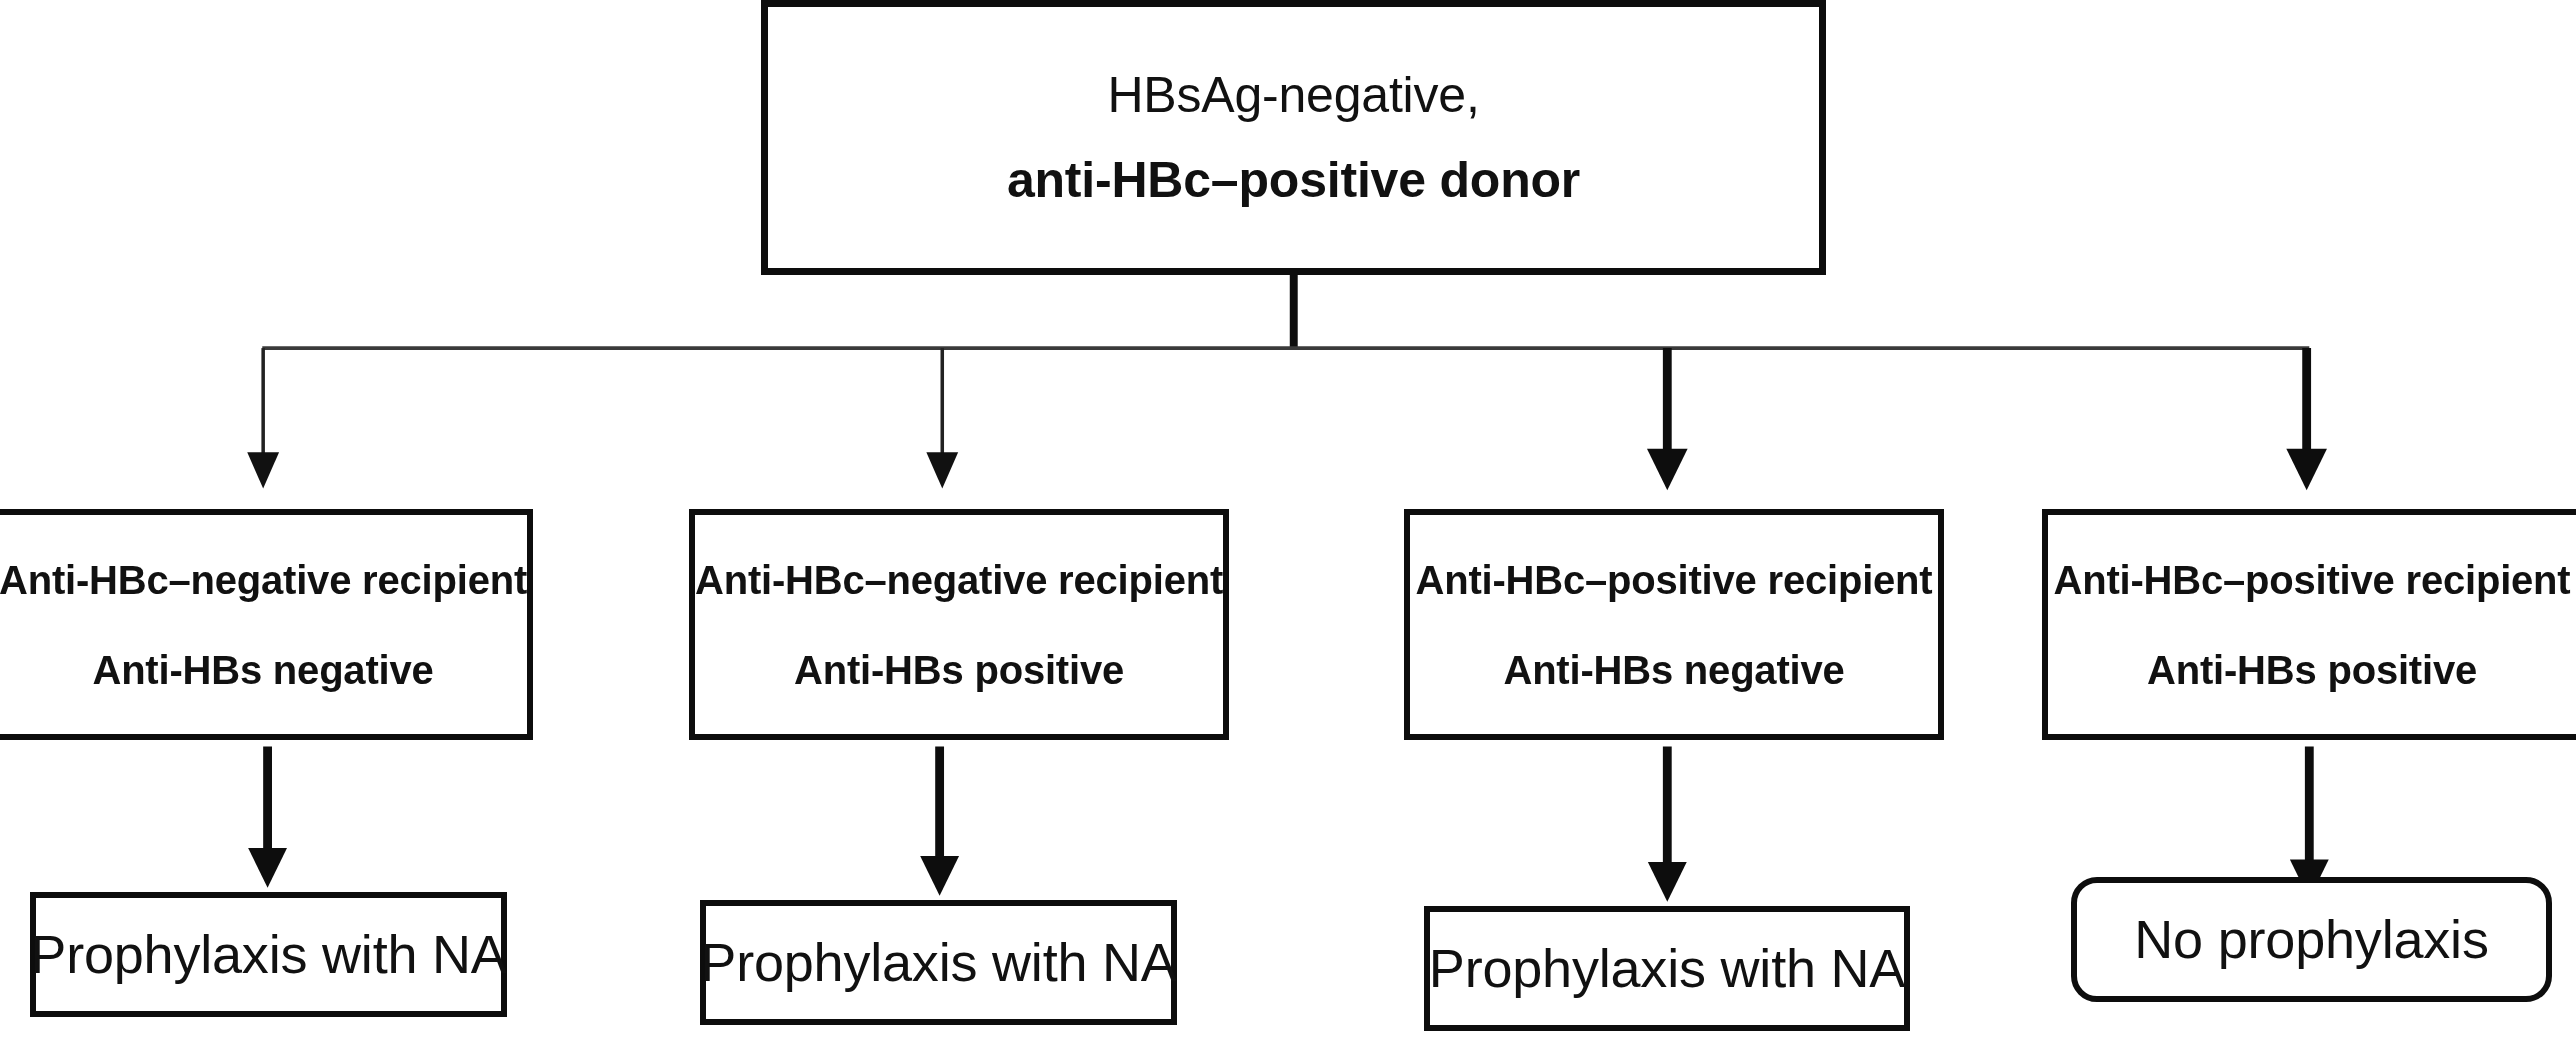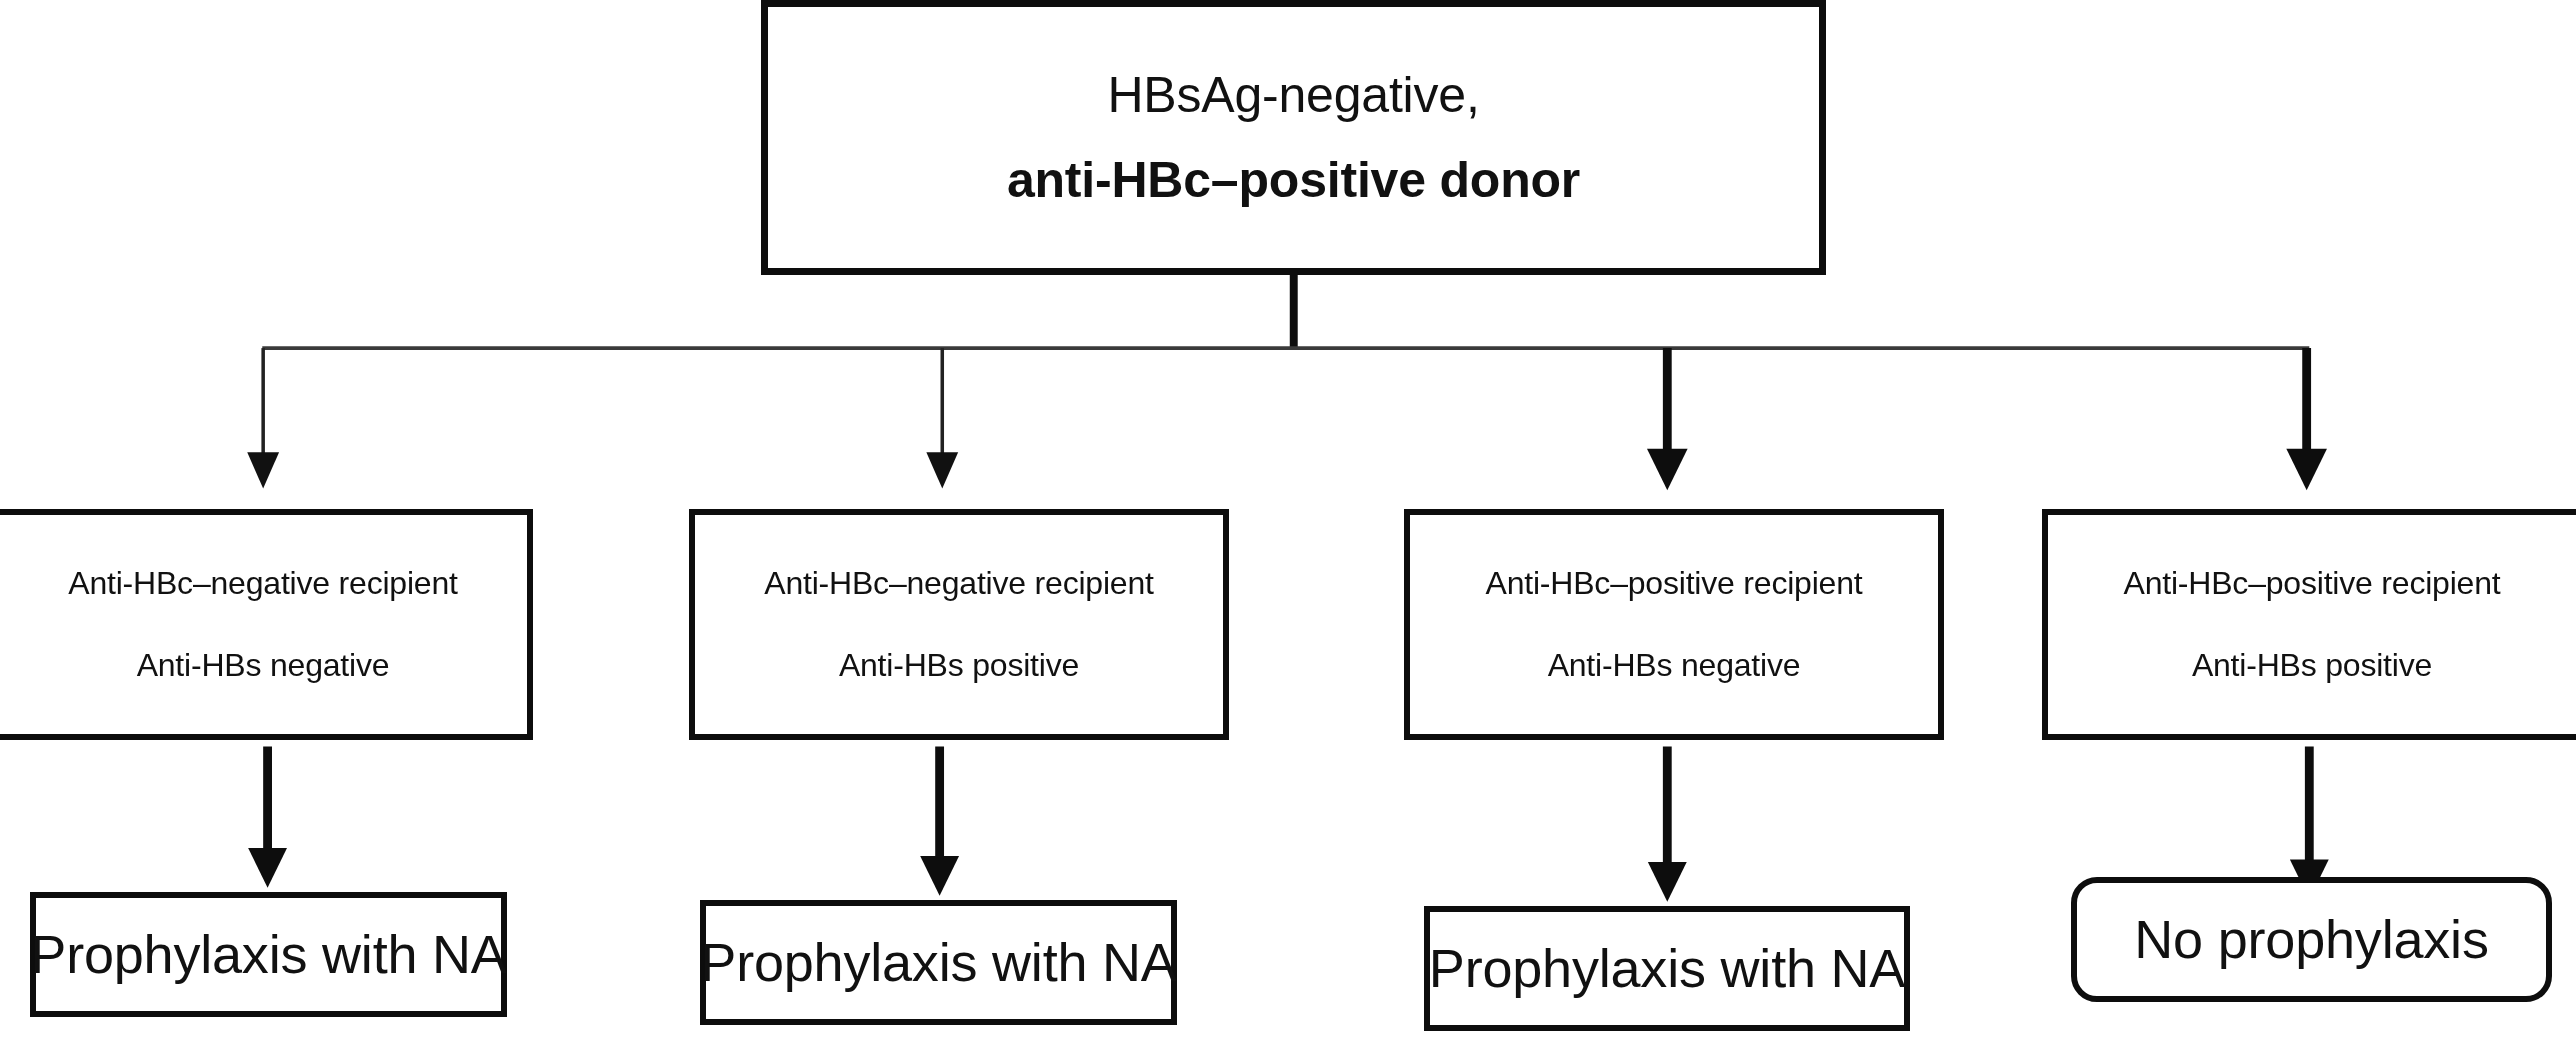--- a/index.html
+++ b/index.html
@@ -49,21 +49,22 @@
   }
   #node-root .node-line {
     font-size: 50px;
   }
   #node-root .node-line.second {
     margin-top: 32px;
     font-weight: bold;
   }
   
   .node-recipient .node-line {
-    font-size: 32px;
+    font-size: 40px;
+    font-weight: bold;
   }
   .node-recipient .node-line.second {
     margin-top: 48px;
   }
   #node-recipient-1 {
     left: -7px;
     top: 509px;
     width: 540px;
     height: 231px;
   }

